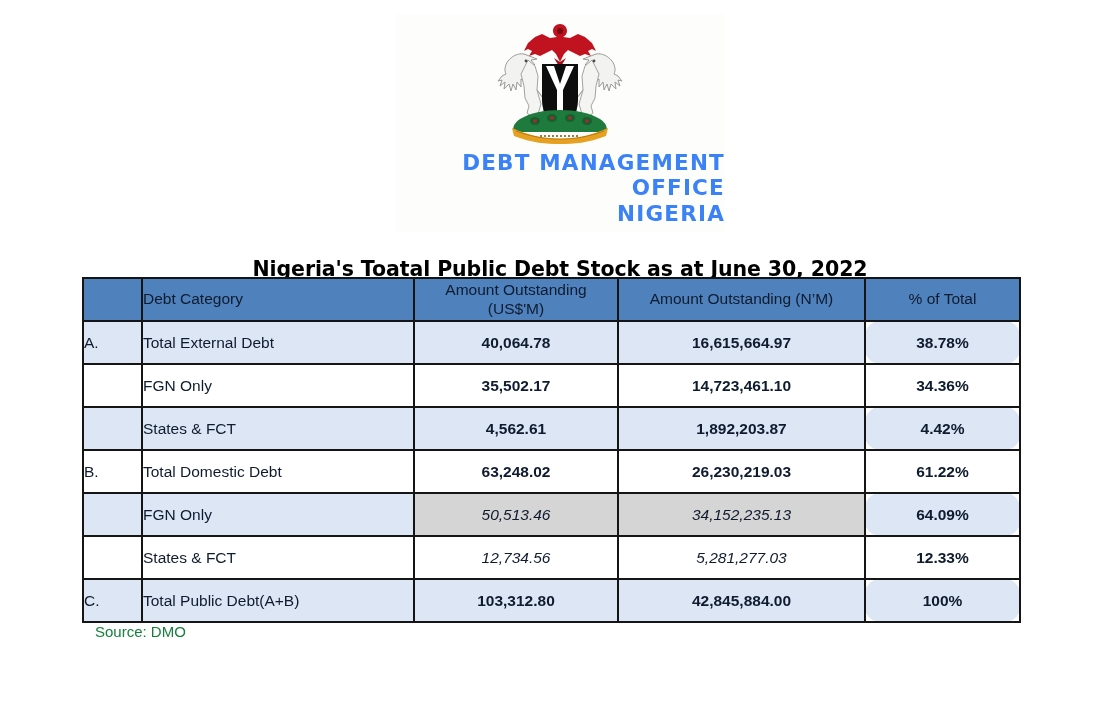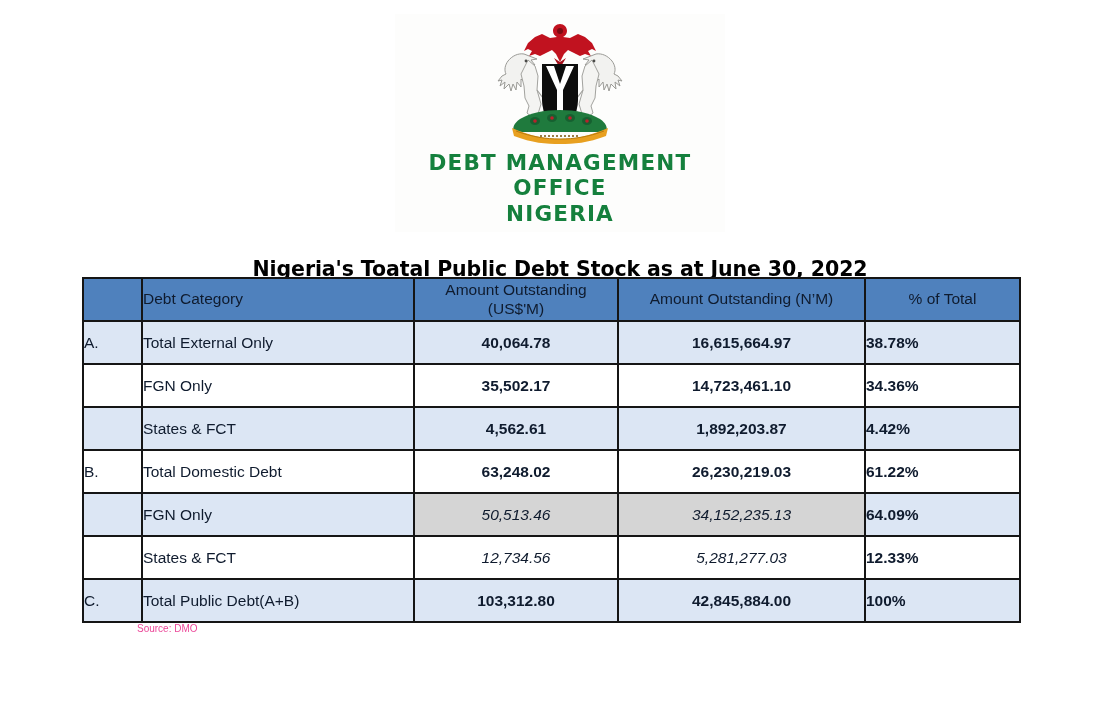--- a/index.html
+++ b/index.html
@@ -36,22 +36,22 @@
   .coat-of-arms {
     width: 160px;
     height: 126px;
     display: block;
   }
   .org-name {
     margin-top: 6px;
     font-size: 21.5px;
     font-weight: bold;
     letter-spacing: 1.2px;
-    color: #15803d;
-    text-align: center;
+    color: #3b82f6;
+    text-align: right;
     line-height: 1.18;
     font-family: "DejaVu Sans", sans-serif;
   }
   .org-name .line2 {
     display: block;
   }
 
   
   .titles {
     margin-top: 24px;
@@ -132,41 +132,41 @@
     padding-left: 7px;
     font-size: 15.5px;
     color: #11203a;
   }
   td.num {
     text-align: center;
     font-size: 16.5px;
     color: #0b0b0b;
   }
   td.pct {
-    text-align: left;
+    text-align: center;
     font-size: 15px;
     color: #0b0b0b;
+    border-radius: 15px;
   }
   .b  { font-weight: bold; }
   .nb { font-weight: normal; font-style: italic; }
 
   
   tr.fill-blue  td { background: #dce6f4; }
   tr.fill-white td { background: #ffffff; }
   td.grey { background: #d5d5d5 !important; }
 
   
   .source {
     position: absolute;
     left: 95px;
     top: 623px;
-    font-size: 10px;
-    color: #ec4899;
+    font-size: 15px;
+    color: #15803d;
     font-family: "Liberation Sans", sans-serif;
-    margin-left: 42px;
   }
 </style>
 </head>
 <body>
 
 <div class="logo-block">
   <div class="logo-bg">
 
     <svg class="coat-of-arms" viewBox="0 0 160 126">
 
@@ -243,21 +243,21 @@
           <div>Amount Outstanding</div>
           <div>(US$'M)</div>
         </th>
         <th class="h-ngn">Amount Outstanding (N’M)</th>
         <th class="h-pct">% of Total</th>
       </tr>
     </thead>
     <tbody id="table-body">
         <tr class="fill-blue">
           <td class="idx">A.</td>
-          <td class="cat">Total External Only</td>
+          <td class="cat">Total External Debt</td>
           <td class="num b">40,064.78</td>
           <td class="num b">16,615,664.97</td>
           <td class="pct b">38.78%</td>
         </tr>
         <tr class="fill-white">
           <td class="idx"></td>
           <td class="cat">FGN Only</td>
           <td class="num b">35,502.17</td>
           <td class="num b">14,723,461.10</td>
           <td class="pct b">34.36%</td>

